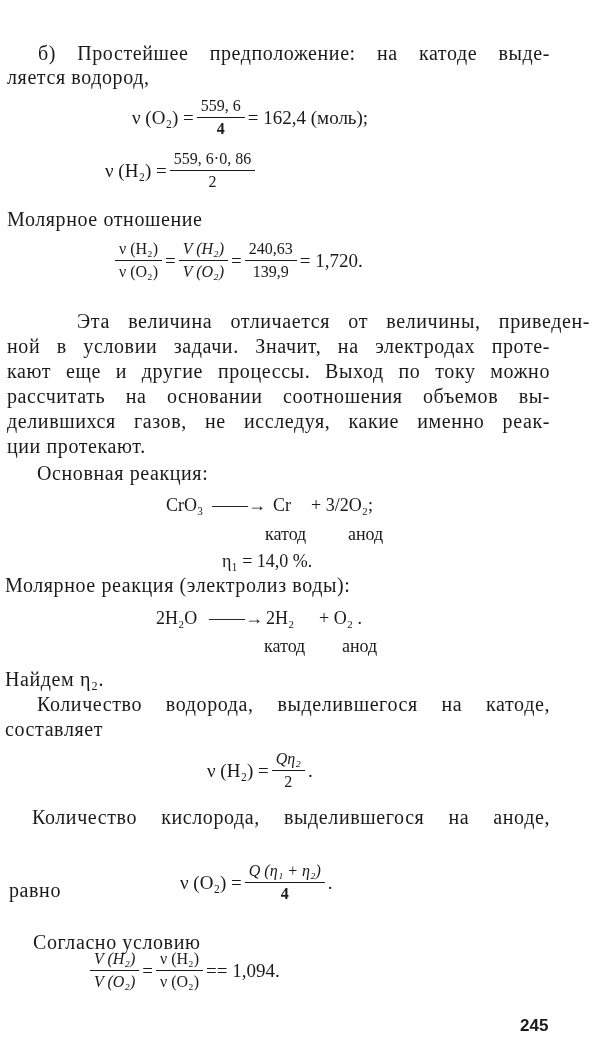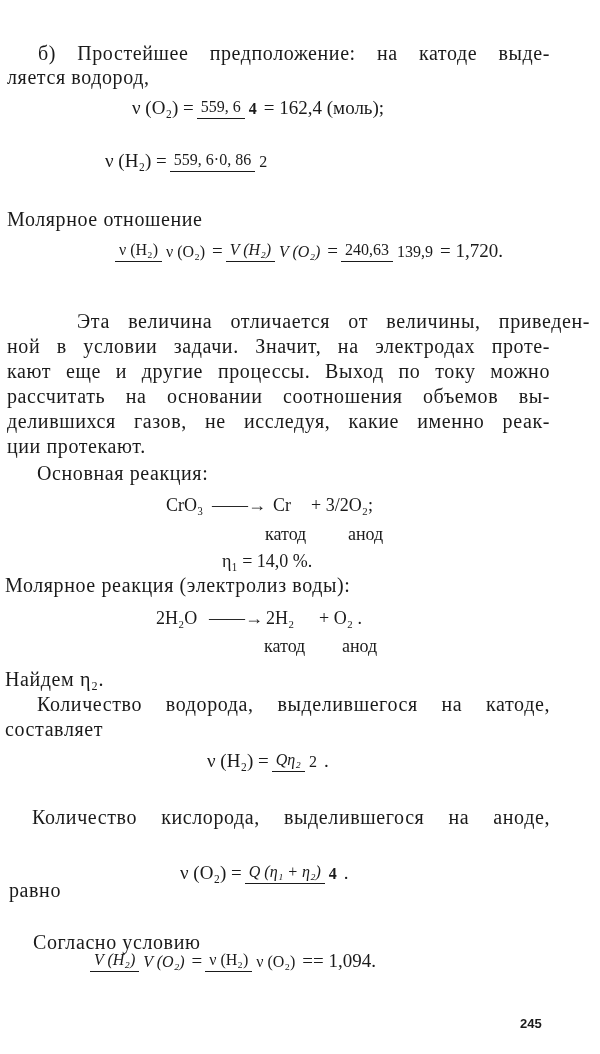--- a/index.html
+++ b/index.html
@@ -4,27 +4,27 @@
   <style>
     html, body { margin: 0; padding: 0; background: #ffffff; }
     body {
       width: 600px; height: 1054px; position: relative; overflow: hidden;
       font-family: "Liberation Serif", "DejaVu Serif", serif;
       color: #1a1a1a;
     }
     .line { position: absolute; font-size: 20px; white-space: nowrap; letter-spacing: 0.6px; }
     .just { text-align: justify; text-align-last: justify; }
     .eq { position: absolute; font-size: 19px; white-space: nowrap; display: flex; align-items: center; }
-    .frac { display: inline-flex; flex-direction: row; align-items: center; vertical-align: middle; margin: 0 3px; }
+    .frac { display: inline-flex; flex-direction: column; align-items: center; vertical-align: middle; margin: 0 3px; }
     .frac .num { padding: 0 4px 2px 4px; border-bottom: 1.3px solid #1a1a1a; font-size: 16px; line-height: 18px; }
     .frac .den { padding: 2px 4px 0 4px; font-size: 16px; line-height: 18px; }
     .bold4 { font-weight: bold; }
     .it { font-style: italic; }
     .label { position: absolute; font-size: 18px; white-space: nowrap; }
-    .pagenum { position: absolute; font-family: "Liberation Sans", sans-serif; font-weight: bold; font-size: 13px; }
+    .pagenum { position: absolute; font-family: "Liberation Sans", sans-serif; font-weight: bold; font-size: 17px; }
   </style>
 </head>
 <body>
 
 <div class="line just" style="left:38px; top:42px; width:512px;">б) Простейшее предположение: на катоде выде-</div>
 <div class="line" style="left:7px; top:66px;">ляется водород,</div>
 
 <div class="eq" style="left:132px; top:97px;">
   <span>ν (O₂) =</span>
   <span class="frac">

